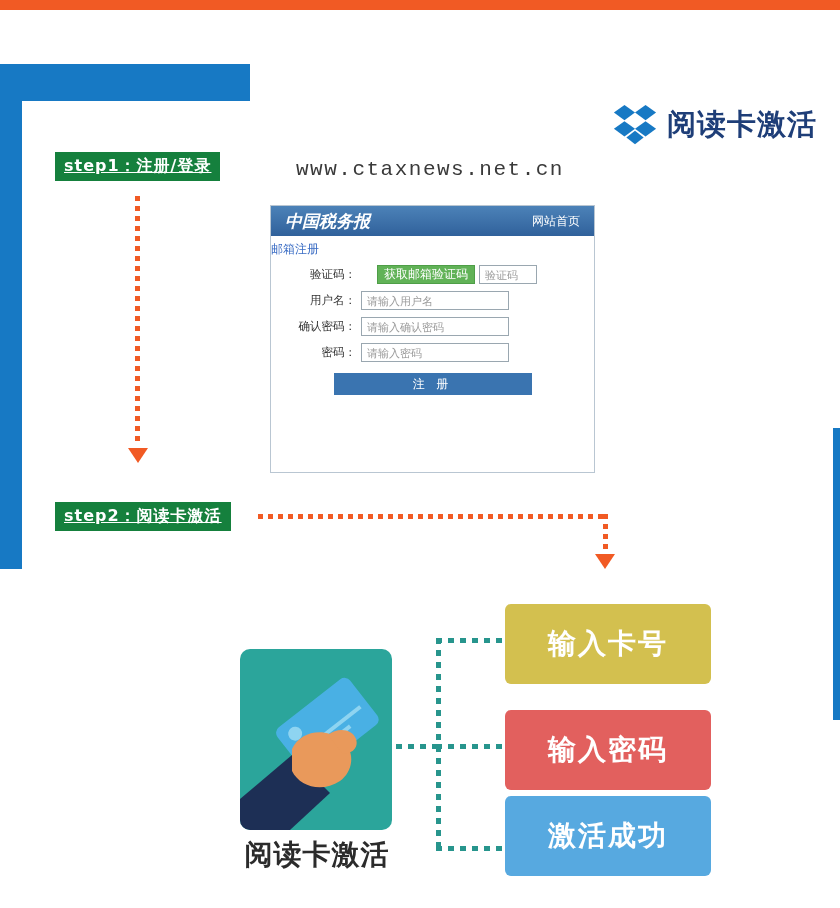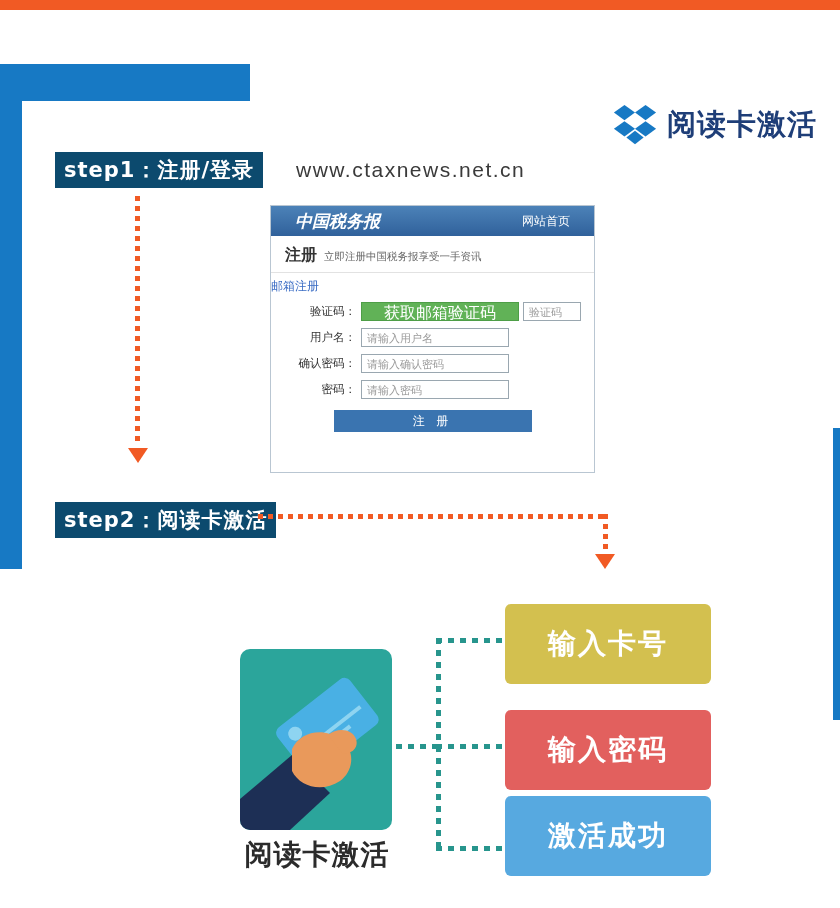--- a/index.html
+++ b/index.html
@@ -12,41 +12,41 @@
   .blue-bar-h { position:absolute; left:0; top:64px; width:250px; height:37px; background:#1779c4; }
   .blue-bar-v { position:absolute; left:0; top:64px; width:22px; height:505px; background:#1779c4; }
   .right-blue-strip { position:absolute; left:833px; top:428px; width:7px; height:292px; background:#1779c4; }
 
   
   .brand { position:absolute; left:612px; top:102px; display:flex; align-items:center; gap:9px; }
   .brand-icon svg { display:block; }
   .brand-text { font-size:29px; font-weight:bold; color:#1e3e78; letter-spacing:1px; }
 
   
-  .step-label { position:absolute; background:#0c4a6e; color:#fff; font-weight:bold; font-size:21px; padding:4px 9px; letter-spacing:1px; white-space:nowrap; }
+  .step-label { position:absolute; background:#15803d; color:#fff; font-weight:bold; font-size:16px; padding:4px 9px; letter-spacing:1px; white-space:nowrap;text-decoration:underline; }
   .step1 { left:55px; top:152px; }
   .step2 { left:55px; top:502px; }
 
-  .site-url { position:absolute; left:296px; top:158px; font-family:Liberation Sans, sans-serif; font-size:21px; color:#3a3a3a; letter-spacing:1.5px; }
+  .site-url { position:absolute; left:296px; top:158px; font-family:Liberation Mono, monospace; font-size:21px; color:#3a3a3a; letter-spacing:1.5px; }
 
   
   .reg-panel { position:absolute; left:270px; top:205px; width:325px; height:268px; background:#fff; border:1px solid #b9c6d2; }
-  .reg-header { height:30px; background:linear-gradient(180deg,#4c82b8,#30619b); display:flex; align-items:center; justify-content:space-between; padding:0 24px; }
+  .reg-header { height:30px; background:linear-gradient(180deg,#4c82b8,#30619b); display:flex; align-items:center; justify-content:space-between; padding:0 14px; }
   .reg-logo { font-family:"Liberation Serif","DejaVu Serif",serif; font-style:italic; font-weight:bold; font-size:17px; color:#fff; }
   .reg-nav { font-size:12px; color:#fff; cursor:pointer; }
   .reg-titlebar { padding:9px 14px 6px; border-bottom:1px solid #e2e2e2; }
   .reg-title { font-size:16px; font-weight:bold; color:#333; }
   .reg-subtitle { font-size:10.5px; color:#666; margin-left:2px; }
   .reg-tab { color:#3a6cc4; font-size:12px; margin:5px 0 3px; cursor:pointer; }
   .form-row { display:flex; align-items:center; margin:7px 0; }
   .form-row label { width:90px; text-align:right; font-size:11.5px; color:#333; padding-right:5px; }
   .ipt { width:148px; height:19px; border:1px solid #9aa7b0; font-size:11px; padding:0 5px; color:#333; background:#fff; }
   .ipt::placeholder { color:#9b9b9b; }
   .ipt.small { width:58px; margin-left:4px; }
-  .captcha-btn { height:19px; background:#61b257; border:1px solid #4e9e47; color:#fff; font-size:16px; padding:0 22px; cursor:pointer; }
+  .captcha-btn { height:19px; background:#61b257; border:1px solid #4e9e47; color:#fff; font-size:12px; padding:0 6px; cursor:pointer;margin-left:16px; }
   .submit-btn { display:block; width:198px; height:22px; margin:11px auto 0; background:#3a74b0; border:none; color:#fff; font-size:12px; letter-spacing:4px; cursor:pointer; }
 
   
   .dotted-v { position:absolute; width:5px; background:repeating-linear-gradient(to bottom,#f15a24 0 5px,transparent 5px 10px); }
   .v1 { left:135px; top:196px; height:250px; }
   .v2 { left:603px; top:514px; height:40px; }
   .dotted-h { position:absolute; height:5px; background:repeating-linear-gradient(to right,#f15a24 0 5px,transparent 5px 10px); }
   .h2line { left:258px; top:514px; width:350px; }
   .arrow-down { position:absolute; width:0; height:0; border-left:10px solid transparent; border-right:10px solid transparent; border-top:15px solid #f15a24; }
   .a1 { left:128px; top:448px; }
@@ -96,24 +96,20 @@
   </div>
 
   <div class="step-label step1">step1：注册/登录</div>
   <div class="site-url">www.ctaxnews.net.cn</div>
 
   <div class="reg-panel">
     <div class="reg-header">
       <span class="reg-logo">中国税务报</span>
       <span class="reg-nav">网站首页</span>
     </div>
-    <div class="reg-titlebar">
-      <span class="reg-title">注册</span>
-      <span class="reg-subtitle">立即注册中国税务报享受一手资讯</span>
-    </div>
     <div class="reg-tab">邮箱注册</div>
 
     <div class="form-row">
       <label>验证码：</label>
       <button class="captcha-btn">获取邮箱验证码</button>
       <input class="ipt small" placeholder="验证码" style="">
     </div>
     <div class="form-row">
       <label>用户名：</label>
       <input class="ipt" placeholder="请输入用户名" style="">

